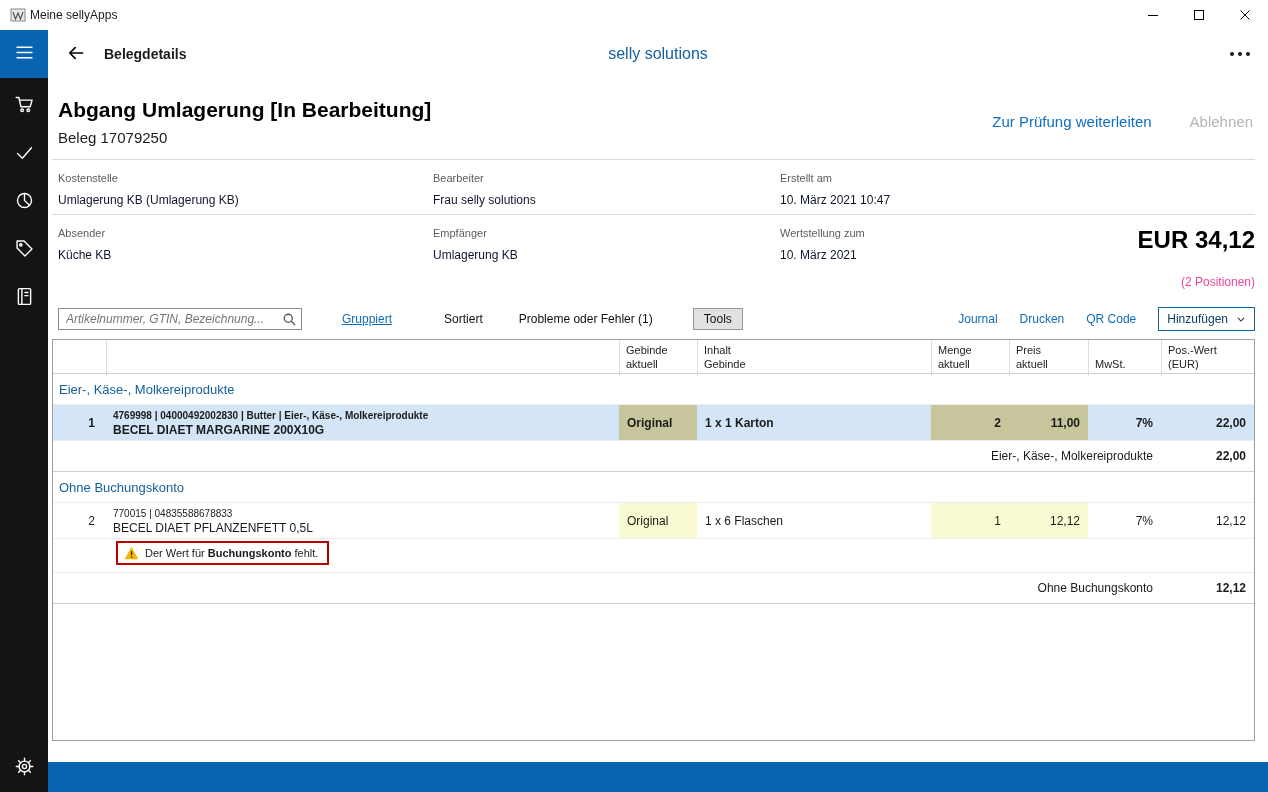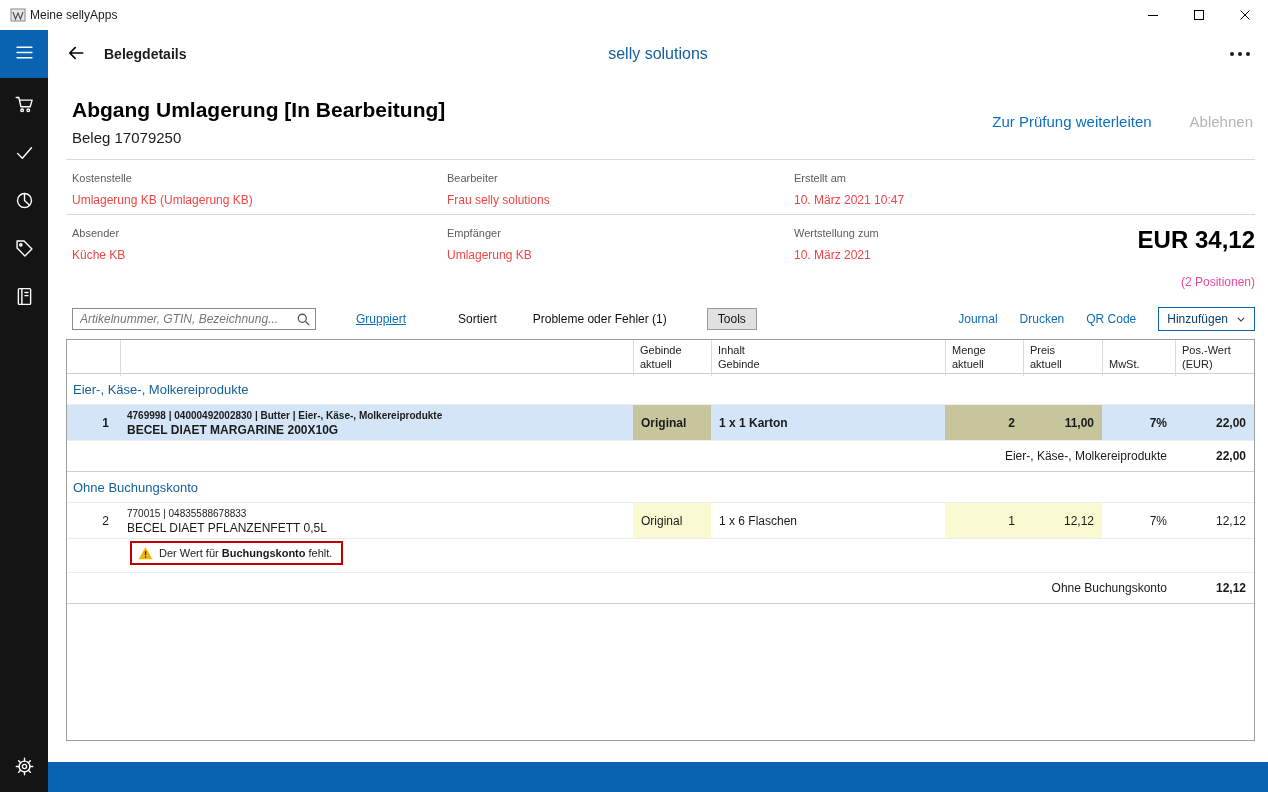--- a/index.html
+++ b/index.html
@@ -28,34 +28,34 @@
   
   .appbar { height:48px; display:flex; align-items:center; position:relative; padding:0 14px 0 10px; flex:0 0 auto; }
   .back-btn { width:36px; height:36px; display:flex; align-items:center; justify-content:center; }
   .back-btn svg { width:20px; height:20px; stroke:#000; fill:none; stroke-width:2; stroke-linecap:round; stroke-linejoin:round; }
   .appbar-title { font-weight:bold; font-size:14px; margin-left:10px; }
   .appbar-center { position:absolute; left:0; right:0; text-align:center; font-size:16px; color:#15609e; }
   .more-btn { margin-left:auto; display:flex; gap:4px; padding:8px 4px; position:relative; z-index:1; }
   .more-btn i { width:4px; height:4px; border-radius:50%; background:#1b1b1b; display:block; }
 
   
-  .main { flex:1; padding:0 13px 0 18px; overflow:hidden; display:flex; flex-direction:column; }
+  .main { flex:1; padding:0 13px 0 4px; overflow:hidden; display:flex; flex-direction:column; }
 
   .doc-header { height:82px; border-bottom:1px solid #d9d9d9; display:flex; align-items:center; justify-content:space-between; padding:6px 0 0 6px; flex:0 0 auto; }
   .doc-title { font-size:21px; font-weight:bold; color:#000; }
   .doc-subtitle { font-size:15px; margin-top:7px; }
   .doc-actions { display:flex; gap:38px; font-size:15px; padding-right:2px; }
   .action-forward { color:#0e6ec2; cursor:pointer; }
   .action-reject { color:#b5b5b5; }
 
   .info-row { display:grid; grid-template-columns:375px 347px 240px 1fr; padding:12px 0 10px 6px; flex:0 0 auto; }
   .info-row.first { border-bottom:1px solid #d9d9d9; height:55px; }
   .info-row.second { height:84px; }
   .f-label { font-size:11px; color:#5c5c5c; margin-bottom:9px; }
-  .f-value { font-size:12px; color:#ef4444; }
+  .f-value { font-size:12px; color:#0f172a; }
   .total-block { text-align:right; padding-right:0; }
   .total-amount { font-size:24px; font-weight:bold; color:#000; line-height:1.1; }
   .total-positions { font-size:12px; color:#ec4899; margin-top:22px; }
 
   
   .toolbar { height:40px; display:flex; align-items:center; flex:0 0 auto; padding-left:6px; }
   .search-wrap { position:relative; width:244px; height:22px; border:1px solid #8a8a8a; display:flex; align-items:center; background:#fff; }
   .search-input { border:0; outline:0; width:100%; height:100%; padding:0 24px 0 7px; font-size:12px; font-family:inherit; background:transparent; }
   .search-input::placeholder { font-style:italic; color:#767676; }
   .search-icon { position:absolute; right:4px; top:3px; width:15px; height:15px; }

